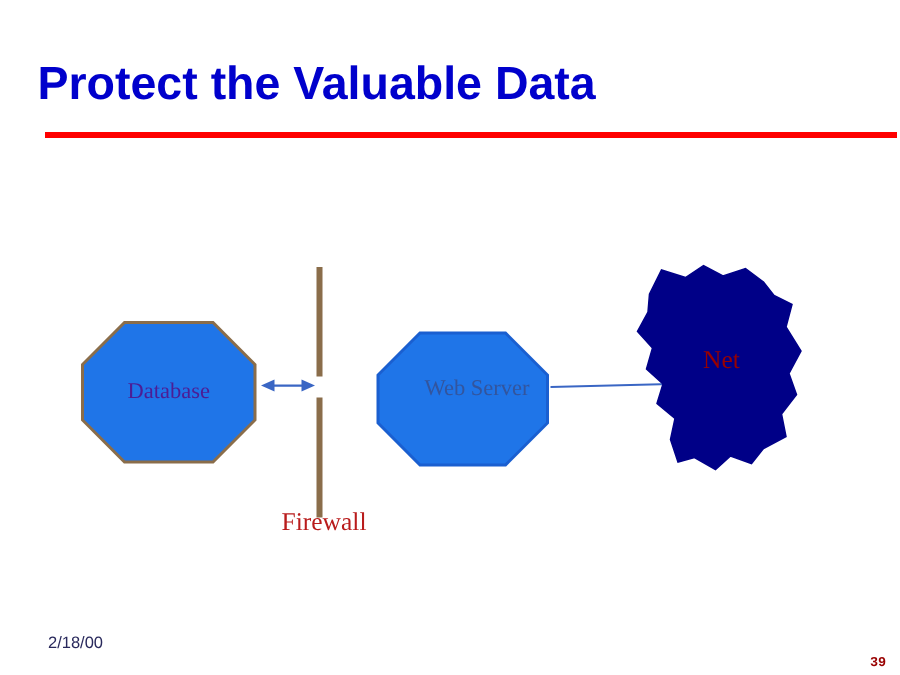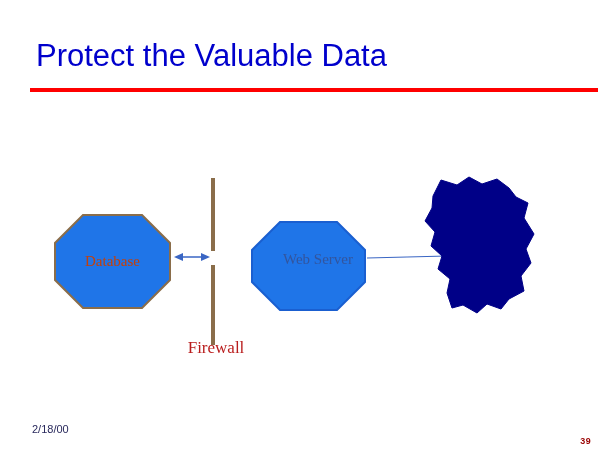--- a/index.html
+++ b/index.html
@@ -5,24 +5,24 @@
   html, body { margin: 0; padding: 0; }
   body {
     width: 600px; height: 450px;
     background: #ffffff;
     position: relative;
     overflow: hidden;
     font-family: "Liberation Sans", sans-serif;
   }
   .title {
     position: absolute;
-    left: 36px; top: 38px;
+    left: 25px; top: 38px;
     margin: 0;
     font-size: 31px;
-    font-weight: normal;
+    font-weight: bold;
     color: #0000cc;
     font-family: "Liberation Sans", sans-serif;
     white-space: nowrap;
   }
   .title-rule {
     position: absolute;
     left: 30px; top: 88px;
     width: 568px; height: 4px;
     background: #ff0000;
   }
@@ -32,21 +32,21 @@
     width: 600px; height: 450px;
   }
   .lbl {
     position: absolute;
     font-family: "Liberation Serif", serif;
     text-align: center;
   }
   .lbl-database {
     left: 55px; top: 253px; width: 115px;
     font-size: 15px;
-    color: #c2410c;
+    color: #4c1d95;
   }
   .lbl-webserver {
     left: 252px; top: 251px; width: 132px;
     font-size: 15px;
     color: #33559d;
   }
   .lbl-net {
     left: 440px; top: 228px; width: 82px;
     font-size: 17px;
     color: #990000;
@@ -102,20 +102,21 @@
              L 524 291 L 509 299 L 501 309 L 487 304 L 477 313 L 463 305 L 452 308
              L 447 293 L 450 279 L 438 269 L 442 256 L 431 246 L 435 232 L 425 221
              L 432 208 Z" fill="#000087" stroke="#000087" stroke-width="1"></path>
   </svg>
 
   <div class="lbl lbl-database">Database</div>
 
   <div class="lbl lbl-webserver">Web Server</div>
 
   <div class="lbl lbl-net">
+    <div>Net</div>
   </div>
 
   <div class="lbl lbl-firewall">Firewall</div>
 
   <div class="footer-date">2/18/00</div>
 
   <div class="slide-number">39</div>
 
 </div>
 

